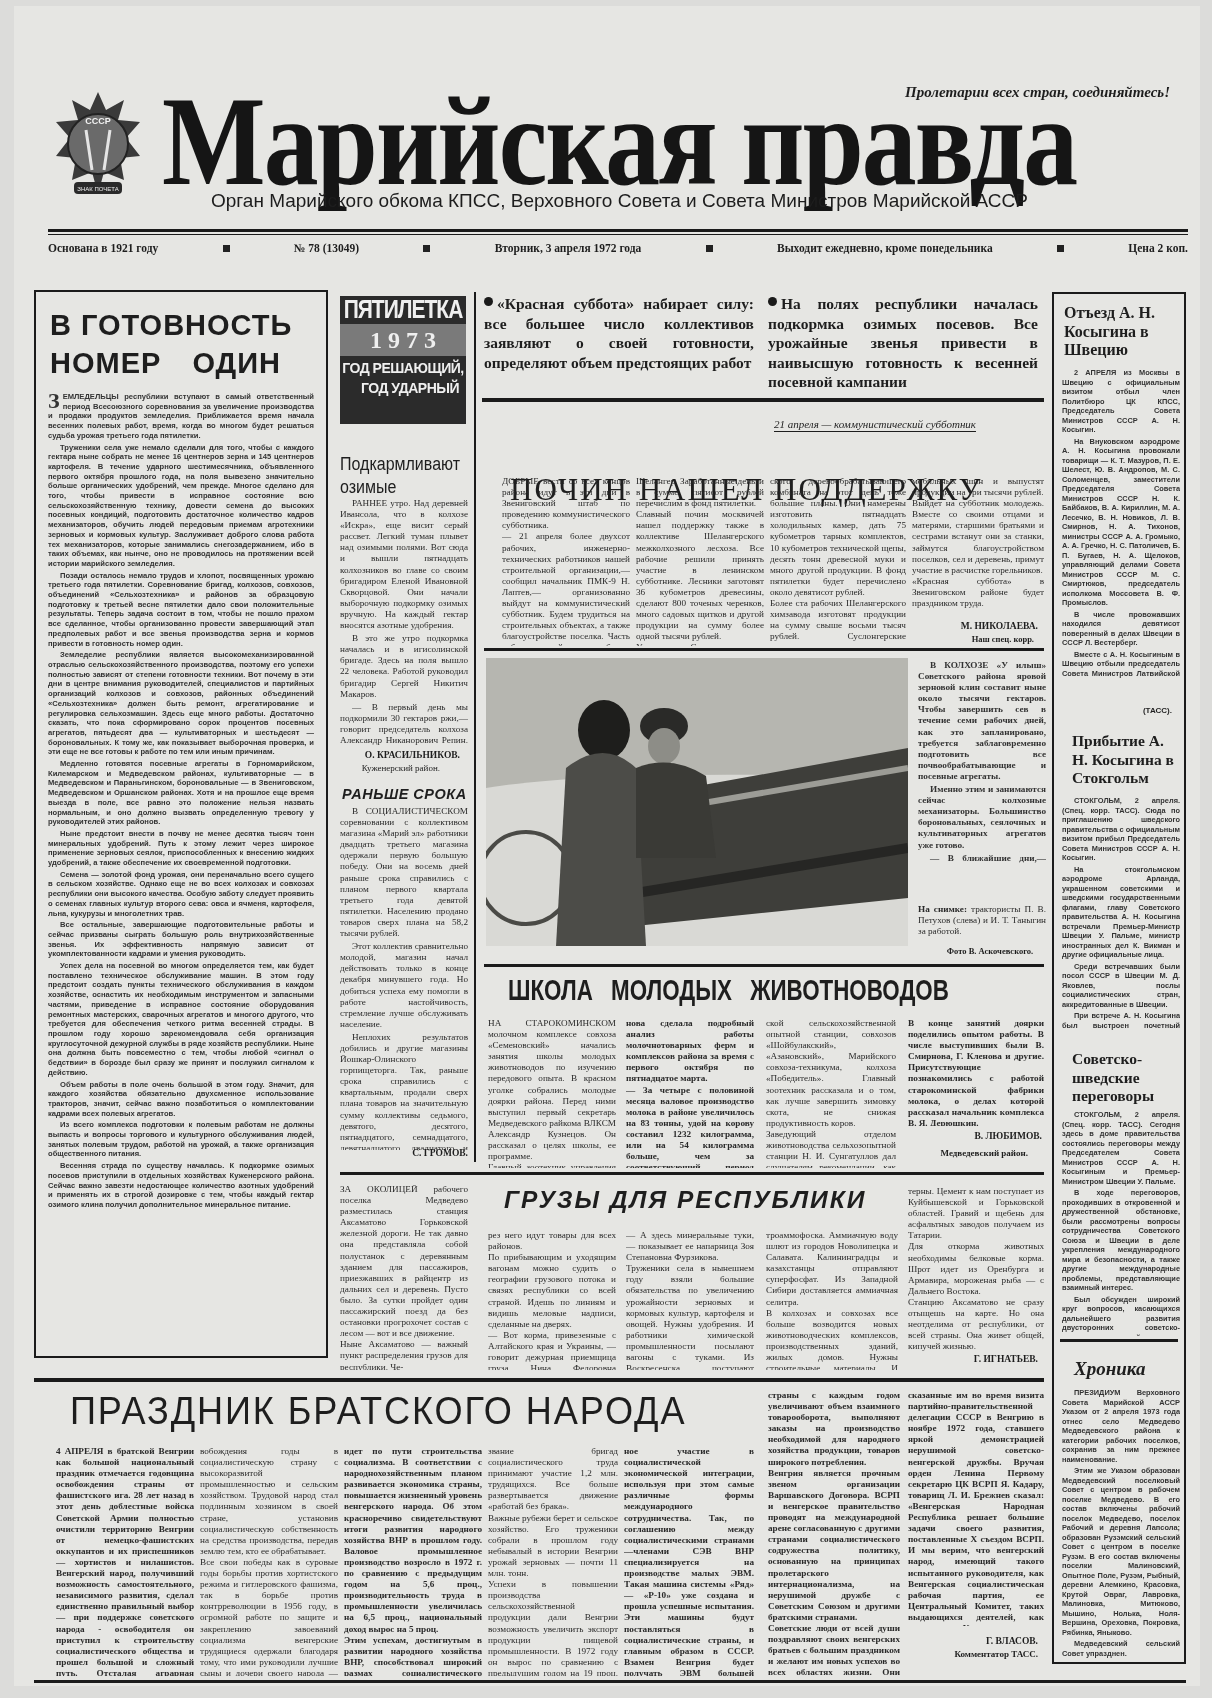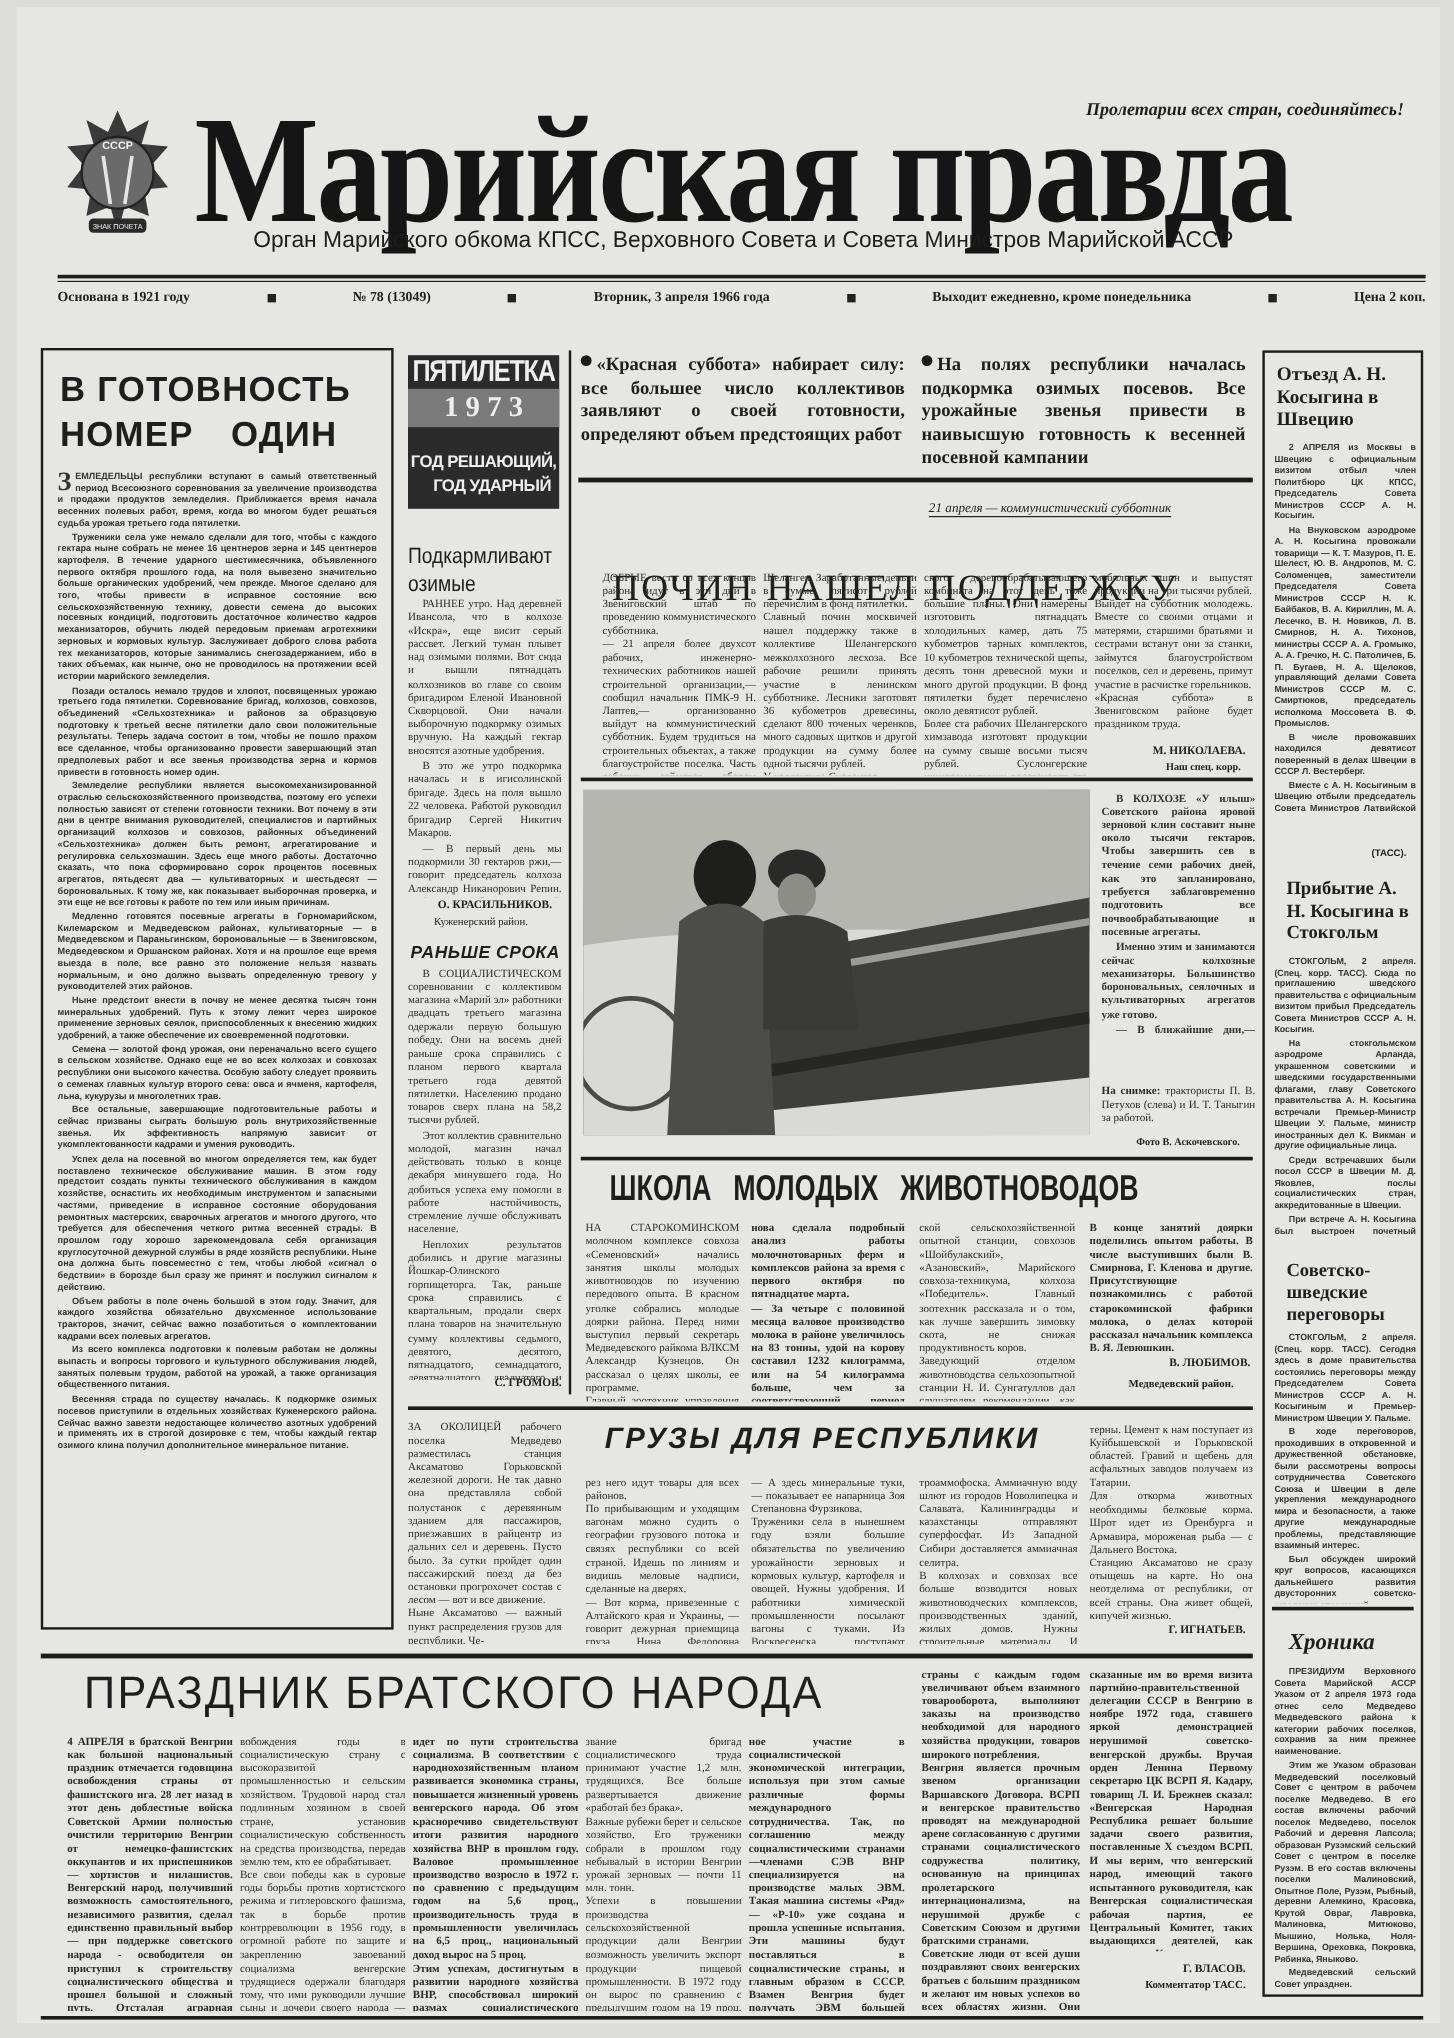--- a/index.html
+++ b/index.html
@@ -43,21 +43,21 @@
   <div class="slogan">Пролетарии всех стран, соединяйтесь!</div>
   <div class="masthead-title">Марийская правда</div>
   <div class="organ">Орган Марийского обкома КПСС, Верховного Совета и Совета Министров Марийской АССР</div>
   <div class="rule" style="left:34px;top:223px;width:1140px;height:3px;"></div>
   <div class="rule" style="left:34px;top:228px;width:1140px;height:1px;"></div>
   <div class="infobar">
     <span>Основана в 1921 году</span>
     <span class="sq"></span>
     <span>№ 78 (13049)</span>
     <span class="sq"></span>
-    <span>Вторник, 3 апреля 1966 года</span>
+    <span>Вторник, 3 апреля 1972 года</span>
     <span class="sq"></span>
     <span>Выходит ежедневно, кроме понедельника</span>
     <span class="sq"></span>
     <span>Цена 2 коп.</span>
   </div>
 
   <div class="box" style="left:20px;top:284px;width:294px;height:1068px;"></div>
   <div class="abs sans" style="left:36px;top:300px;width:262px;font-weight:bold;font-size:29px;line-height:38px;letter-spacing:1px;">
     <div>В ГОТОВНОСТЬ</div>
     <div style="word-spacing:22px;">НОМЕР ОДИН</div>
@@ -73,21 +73,21 @@
     <p>Все остальные, завершающие подготовительные работы и сейчас призваны сыграть большую роль внутрихозяйственные звенья. Их эффективность напрямую зависит от укомплектованности кадрами и умения руководить.</p>
     <p>Успех дела на посевной во многом определяется тем, как будет поставлено техническое обслуживание машин. В этом году предстоит создать пункты технического обслуживания в каждом хозяйстве, оснастить их необходимым инструментом и запасными частями, приведение в исправное состояние оборудования ремонтных мастерских, сварочных агрегатов и многого другого, что требуется для обеспечения четкого ритма весенней страды. В прошлом году хорошо зарекомендовала себя организация круглосуточной дежурной службы в ряде хозяйств республики. Ныне она должна быть повсеместно с тем, чтобы любой «сигнал о бедствии» в борозде был сразу же принят и послужил сигналом к действию.</p>
     <p>Объем работы в поле очень большой в этом году. Значит, для каждого хозяйства обязательно двухсменное использование тракторов, значит, сейчас важно позаботиться о комплектовании кадрами всех полевых агрегатов.</p>
     <p>Из всего комплекса подготовки к полевым работам не должны выпасть и вопросы торгового и культурного обслуживания людей, занятых полевым трудом, работой на урожай, а также организация общественного питания.</p>
     <p>Весенняя страда по существу началась. К подкормке озимых посевов приступили в отдельных хозяйствах Куженерского района. Сейчас важно завезти недостающее количество азотных удобрений и применять их в строгой дозировке с тем, чтобы каждый гектар озимого клина получил дополнительное минеральное питание.</p>
   </div>
 
   <div class="pyatiletka" style="left:326px;top:290px;width:126px;height:128px;">
     <div style="font-size:21px;line-height:28px;letter-spacing:-1px;transform:scaleY(1.2);">ПЯТИЛЕТКА</div>
     <div style="background:#7a7a7a;font-size:24px;line-height:32px;font-family:'Liberation Serif',serif;">1 9 7 3</div>
-    <div style="font-size:14px;line-height:20px;letter-spacing:-0.5px;margin-top:18px;">ГОД РЕШАЮЩИЙ,</div>
+    <div style="font-size:14px;line-height:20px;letter-spacing:-0.5px;margin-top:2px;">ГОД РЕШАЮЩИЙ,</div>
     <div style="font-size:14px;line-height:20px;letter-spacing:-0.5px;margin-left:14px;">ГОД УДАРНЫЙ</div>
   </div>
 
   <div class="abs sans" style="left:326px;top:447px;width:128px;font-size:16px;line-height:20px;transform:scaleY(1.15);transform-origin:left top;">Подкармливают озимые</div>
   <div class="col" style="left:326px;top:492px;width:128px;height:250px;">
     <p>РАННЕЕ утро. Над деревней Ивансола, что в колхозе «Искра», еще висит серый рассвет. Легкий туман плывет над озимыми полями. Вот сюда и вышли пятнадцать колхозников во главе со своим бригадиром Еленой Ивановной Скворцовой. Они начали выборочную подкормку озимых вручную. На каждый гектар вносятся азотные удобрения.</p>
     <p>В это же утро подкормка началась и в игисолинской бригаде. Здесь на поля вышло 22 человека. Работой руководил бригадир Сергей Никитич Макаров.</p>
     <p>— В первый день мы подкормили 30 гектаров ржи,— говорит председатель колхоза Александр Никанорович Репин.— Это начало большого дела. В ближайшее время подключим машины, чтобы дать дополнительное питание каждому гектару озимых культур.</p>
   </div>
   <div class="abs sig" style="left:326px;top:744px;width:120px;">О. КРАСИЛЬНИКОВ.</div>

